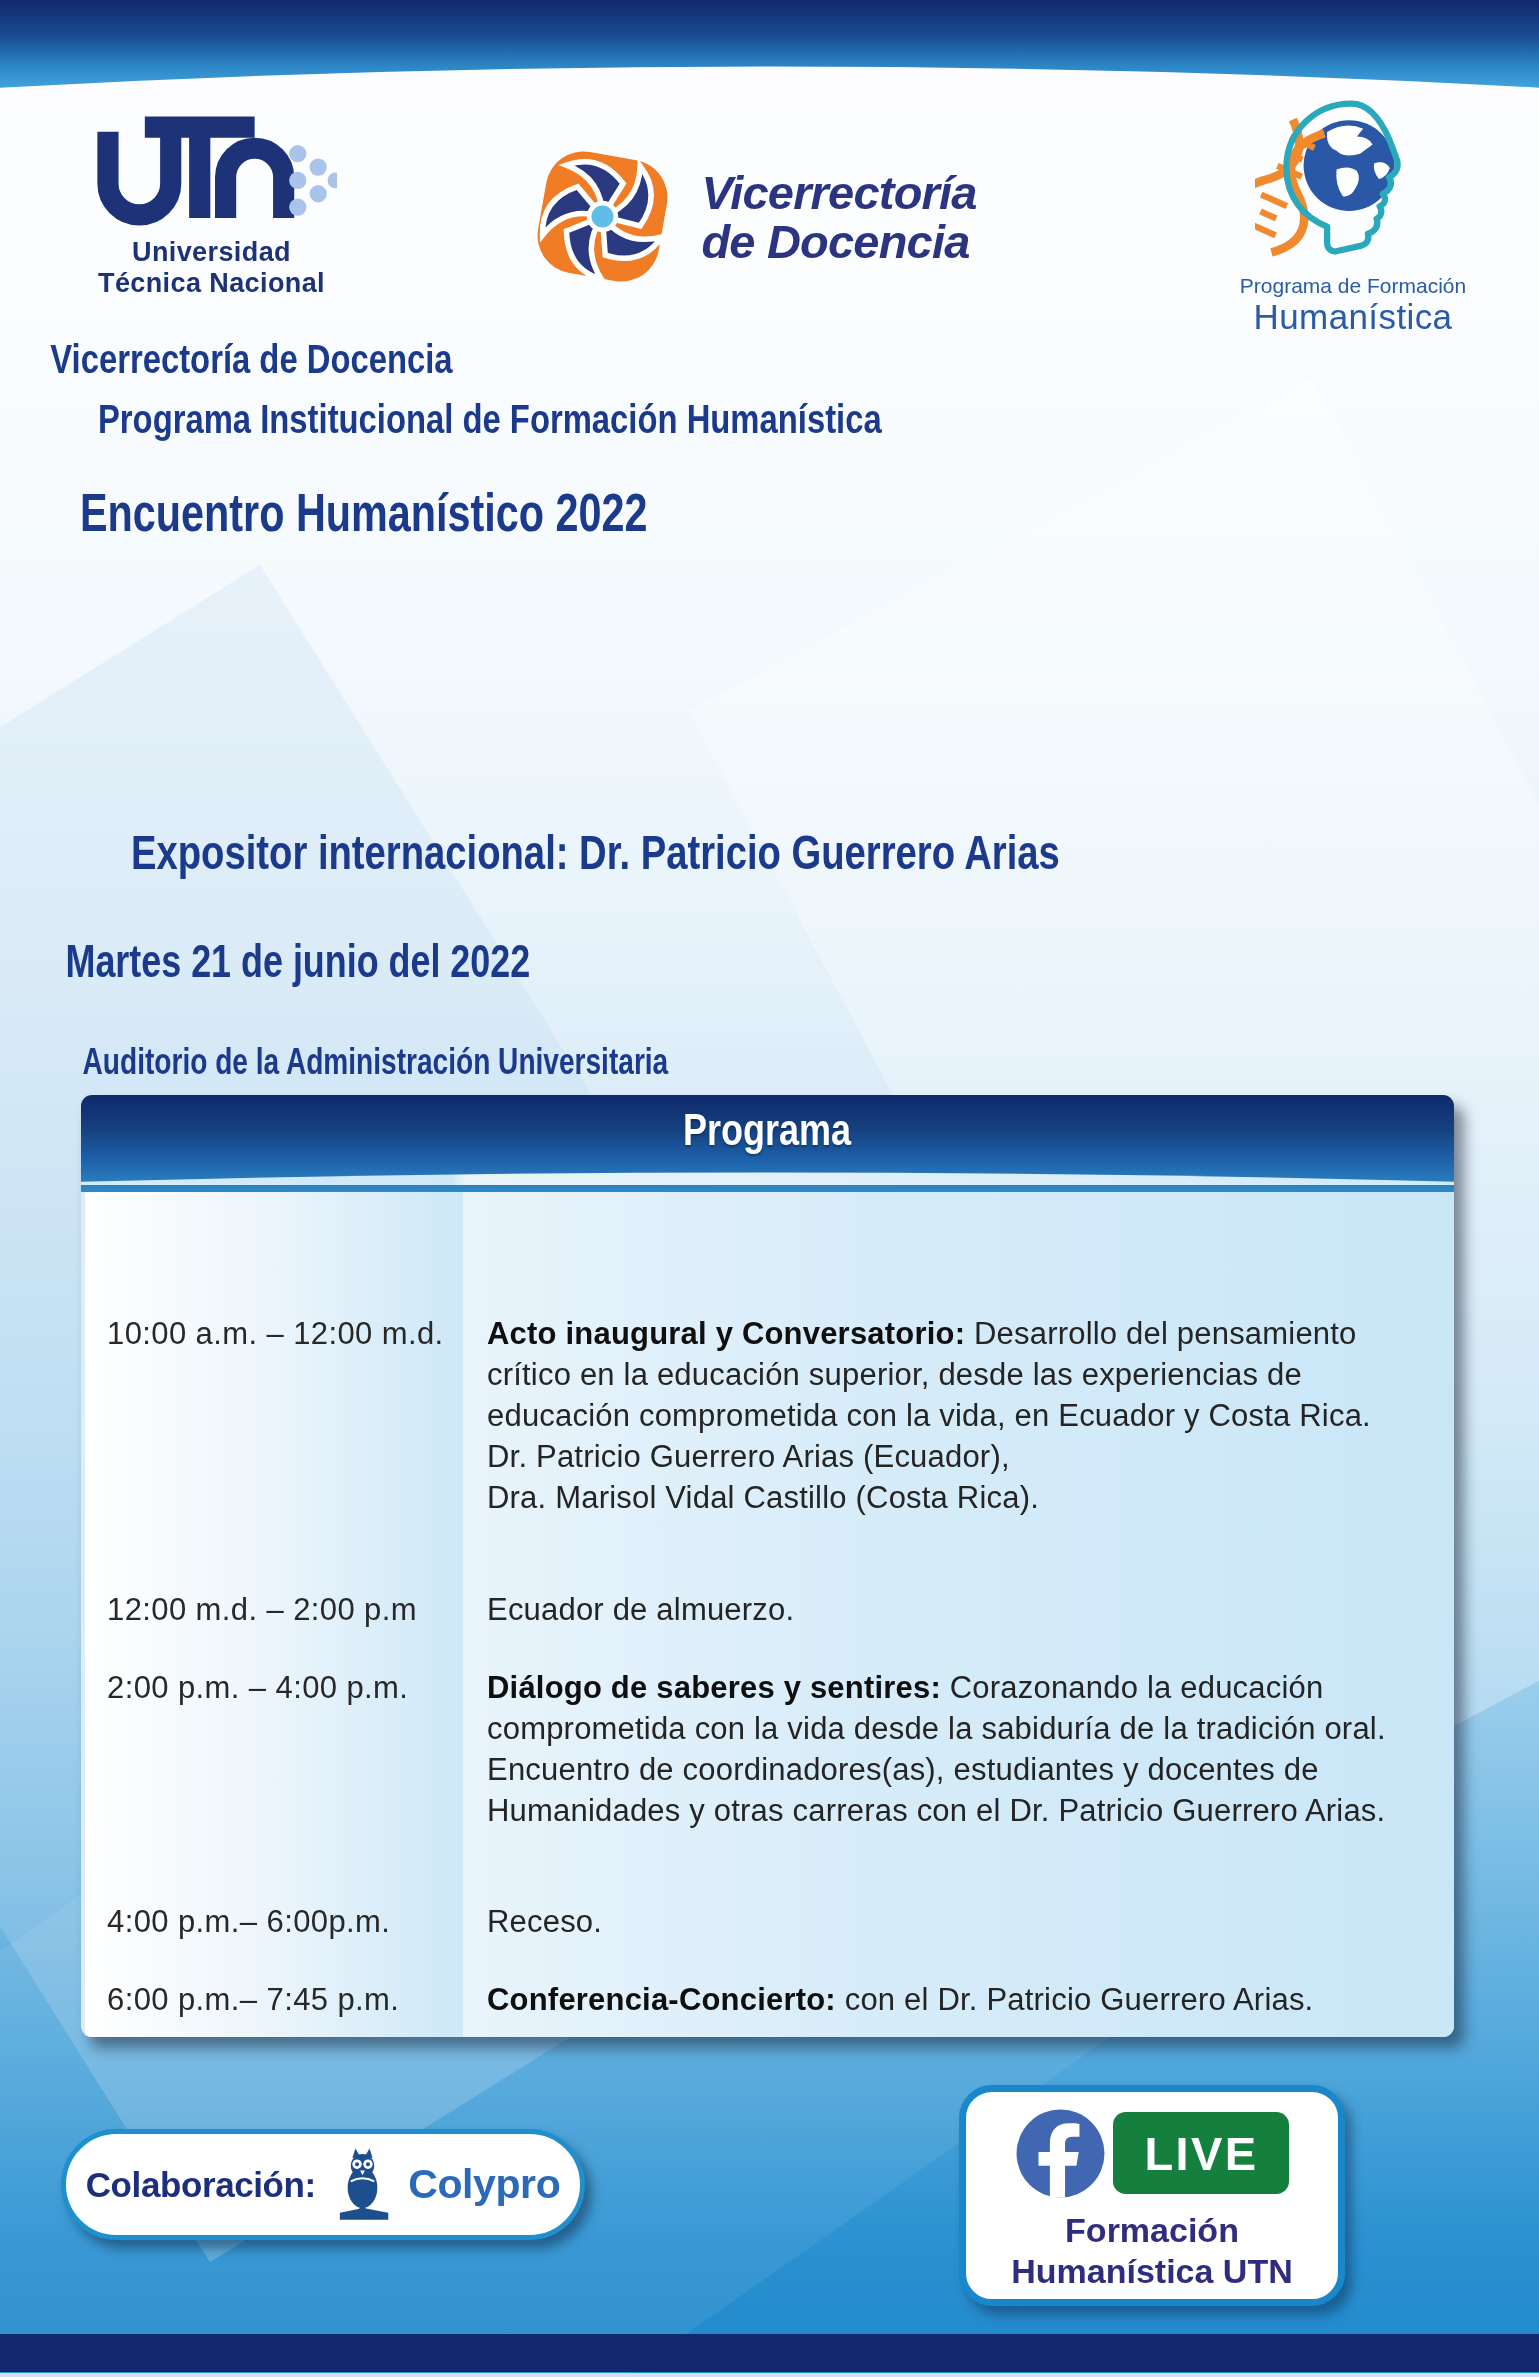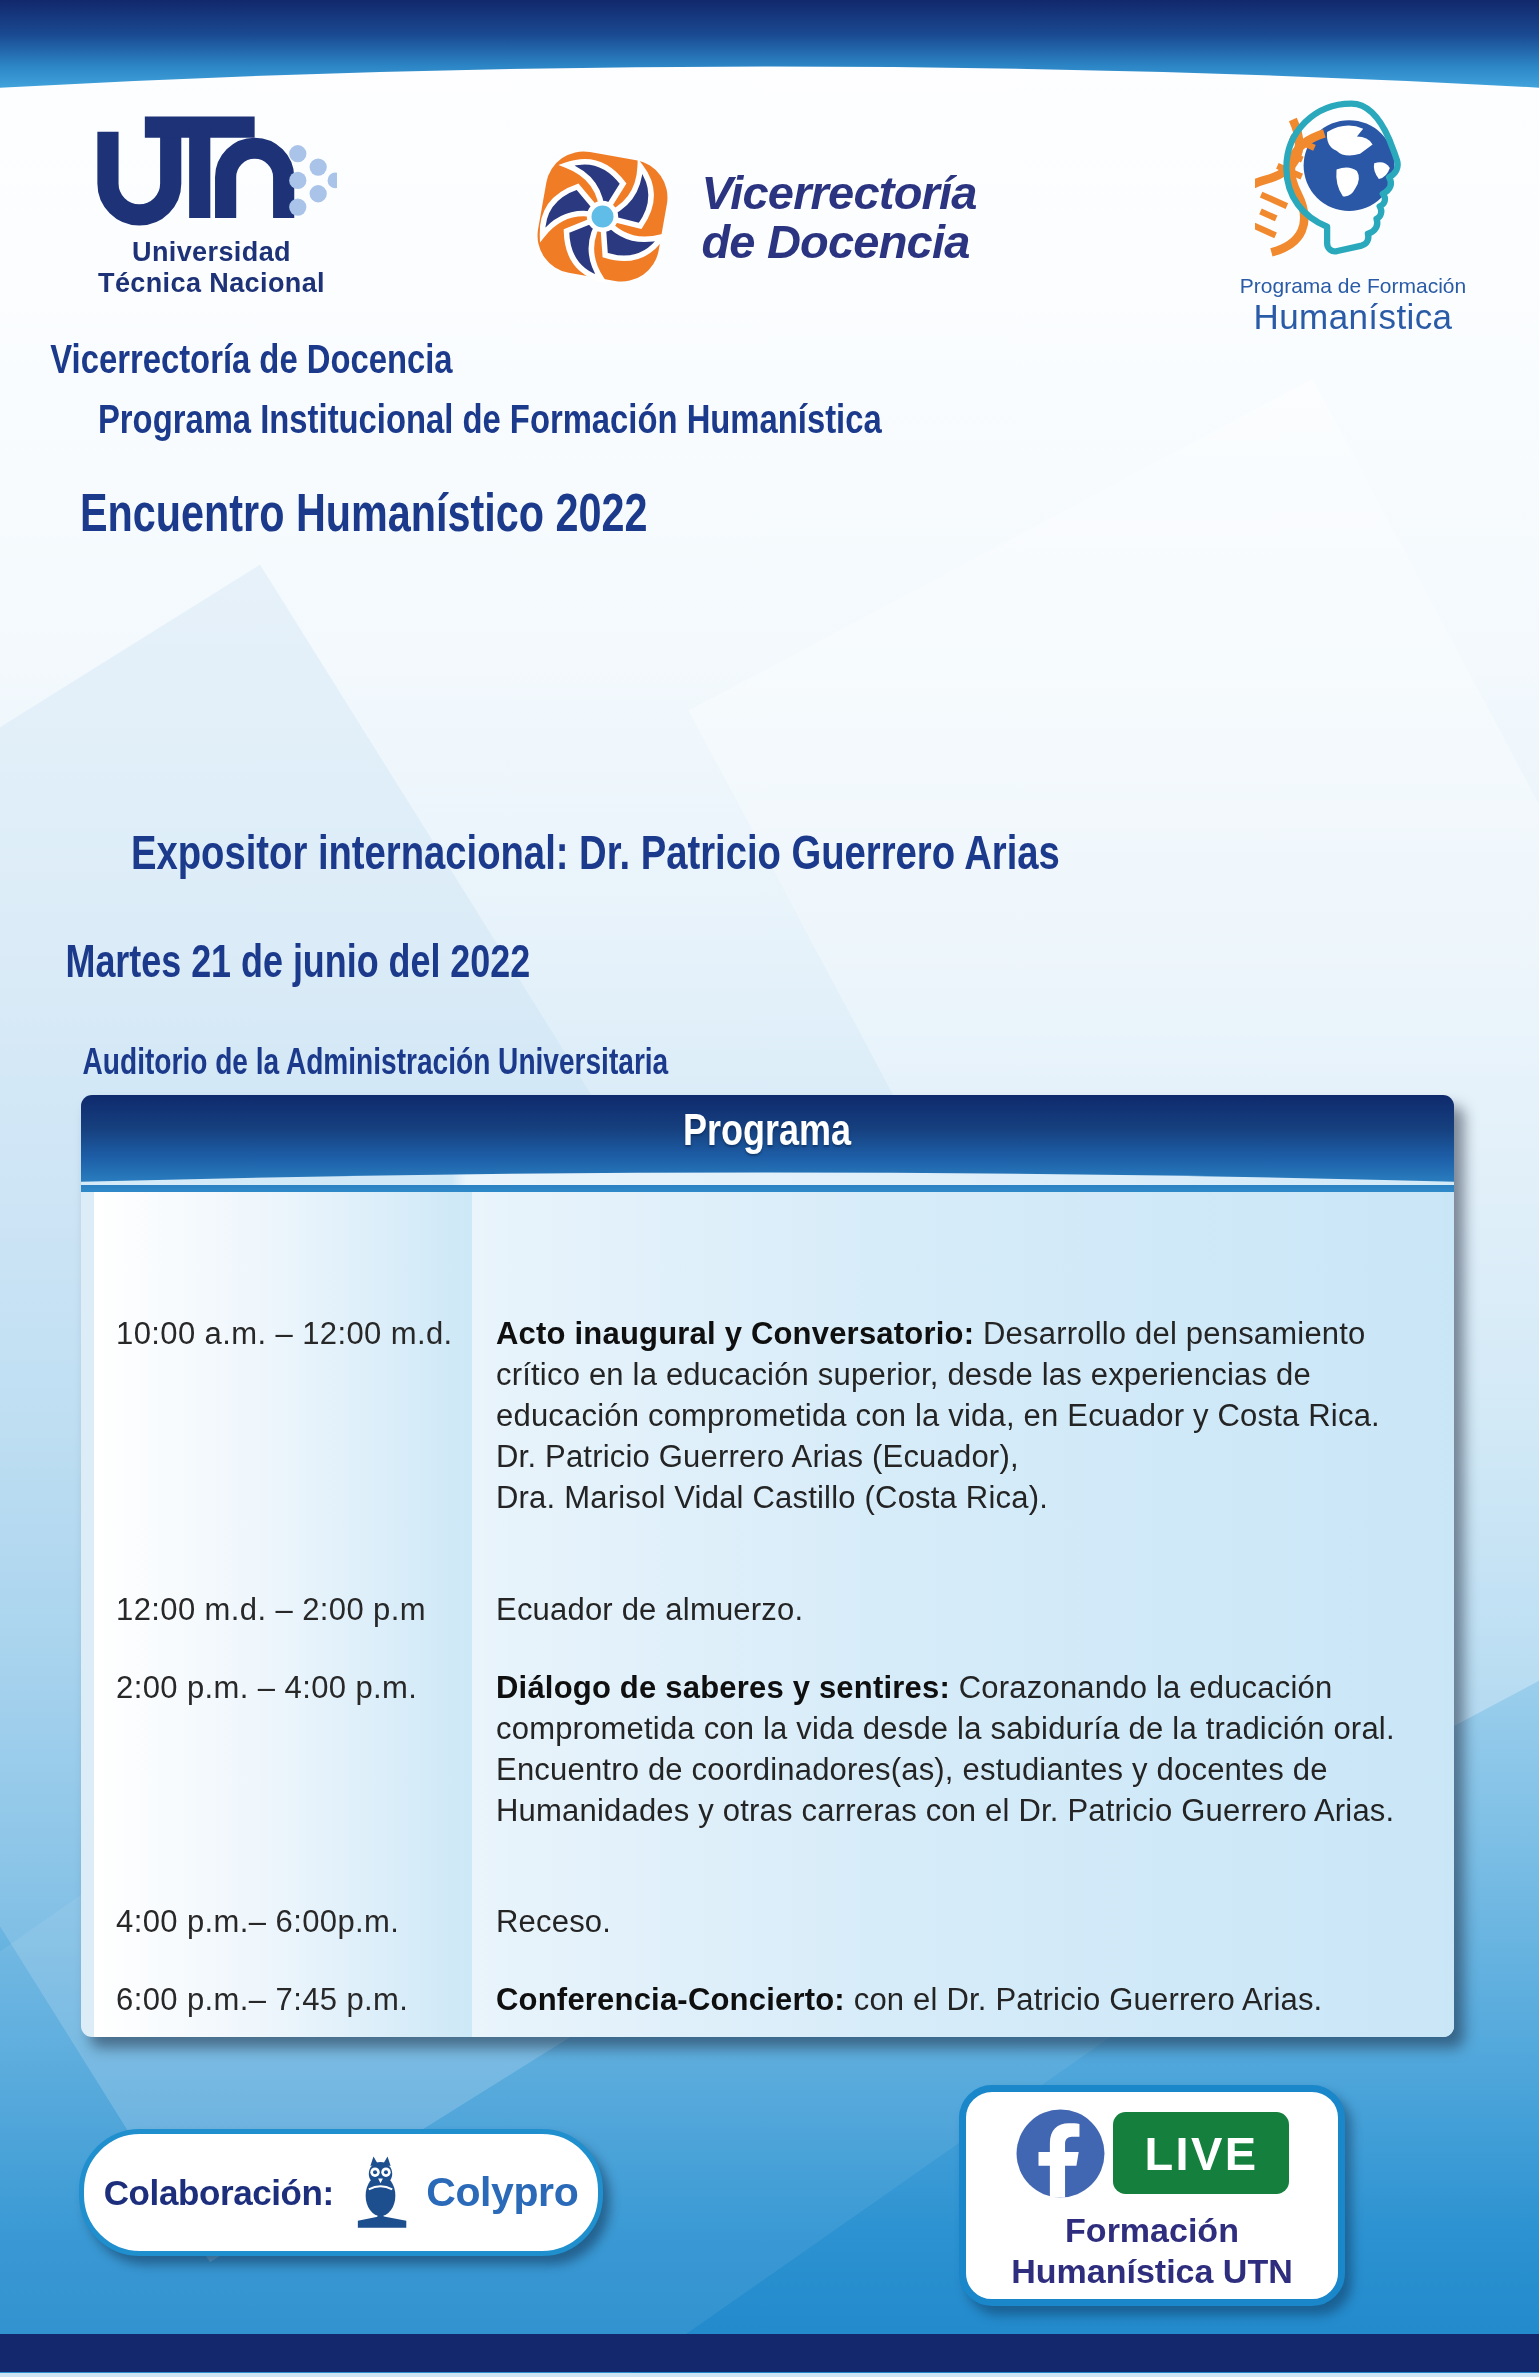--- a/index.html
+++ b/index.html
@@ -63,21 +63,21 @@
   }
   .card-header{
     position:absolute;left:0;top:0;width:100%;height:97px;
     background:linear-gradient(180deg,#0e2a6d 0%,#16407f 35%,#1d5fa8 65%,#2f8ac9 100%);
   }
   .card-header .title{
     position:absolute;left:0;top:9.4px;width:100%;text-align:center;
     color:#ffffff;font-weight:bold;font-size:45px;text-shadow:0 1.6px 2.4px rgba(0,20,50,.4);
   }
   .card-arc{position:absolute;left:0;top:68px;}
-  .card-body{position:absolute;left:13px;top:88px;width:100%;bottom:0;padding-left:31px;}
+  .card-body{position:absolute;left:4px;top:88px;width:100%;bottom:0;padding-left:31px;}
   .col-time{
     position:absolute;left:0;top:0;width:378px;height:100%;
     background:linear-gradient(90deg,#ffffff 0%,#eef6fc 45%,#cde8f7 100%);
   }
   .col-desc{
     position:absolute;left:378px;top:0;width:995px;height:100%;
     background:linear-gradient(90deg,#e9f4fb 0%,#d7ecf9 40%,#c9e6f7 100%);
   }
   .prow{position:absolute;left:0;width:100%;}
   .prow .time{
@@ -87,21 +87,21 @@
   .prow .desc{
     position:absolute;left:402px;top:0;width:934px;
     font-size:31px;line-height:41px;color:#242424;letter-spacing:0.2px;
   }
   .prow .desc .lead{font-weight:bold;color:#0f0f0f;}
   .prow .desc .body-text{white-space:pre-line;}
   .r1{top:130px;} .r2{top:406px;} .r3{top:484px;} .r4{top:718px;} .r5{top:796px;}
 
   
   .collab{
-    left:79px;top:2129px;width:524px;height:127px;border-radius:61px;
+    left:61px;top:2129px;width:524px;height:111px;border-radius:61px;
     background:#ffffff;border:5.5px solid #1f8fce;box-sizing:border-box;
     box-shadow:7px 8.6px 10.2px rgba(8,30,60,.45);
     display:flex;align-items:center;justify-content:center;gap:15.7px;
   }
   .collab-label{font-weight:bold;color:#1d2f7c;font-size:35px;letter-spacing:-0.4px;}
   .collab-brand{font-weight:bold;color:#2a6ab8;font-size:41px;letter-spacing:-0.4px;}
 
   
   .fbcard{
     left:959px;top:2085px;width:386px;height:221px;border-radius:33px;

